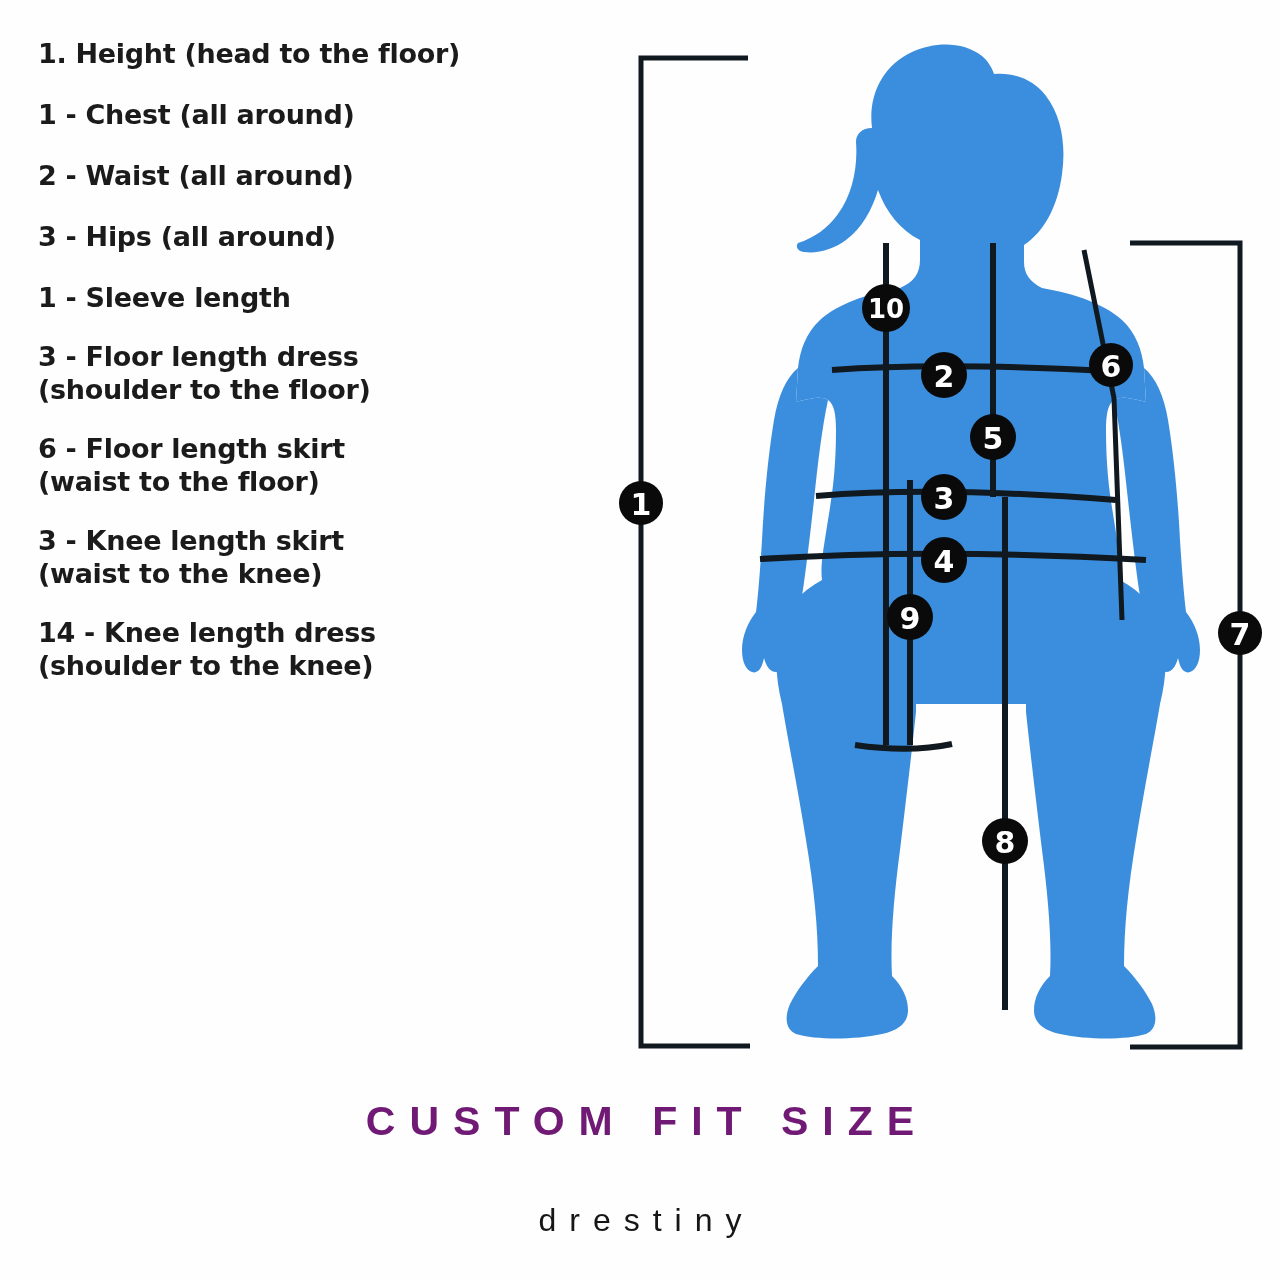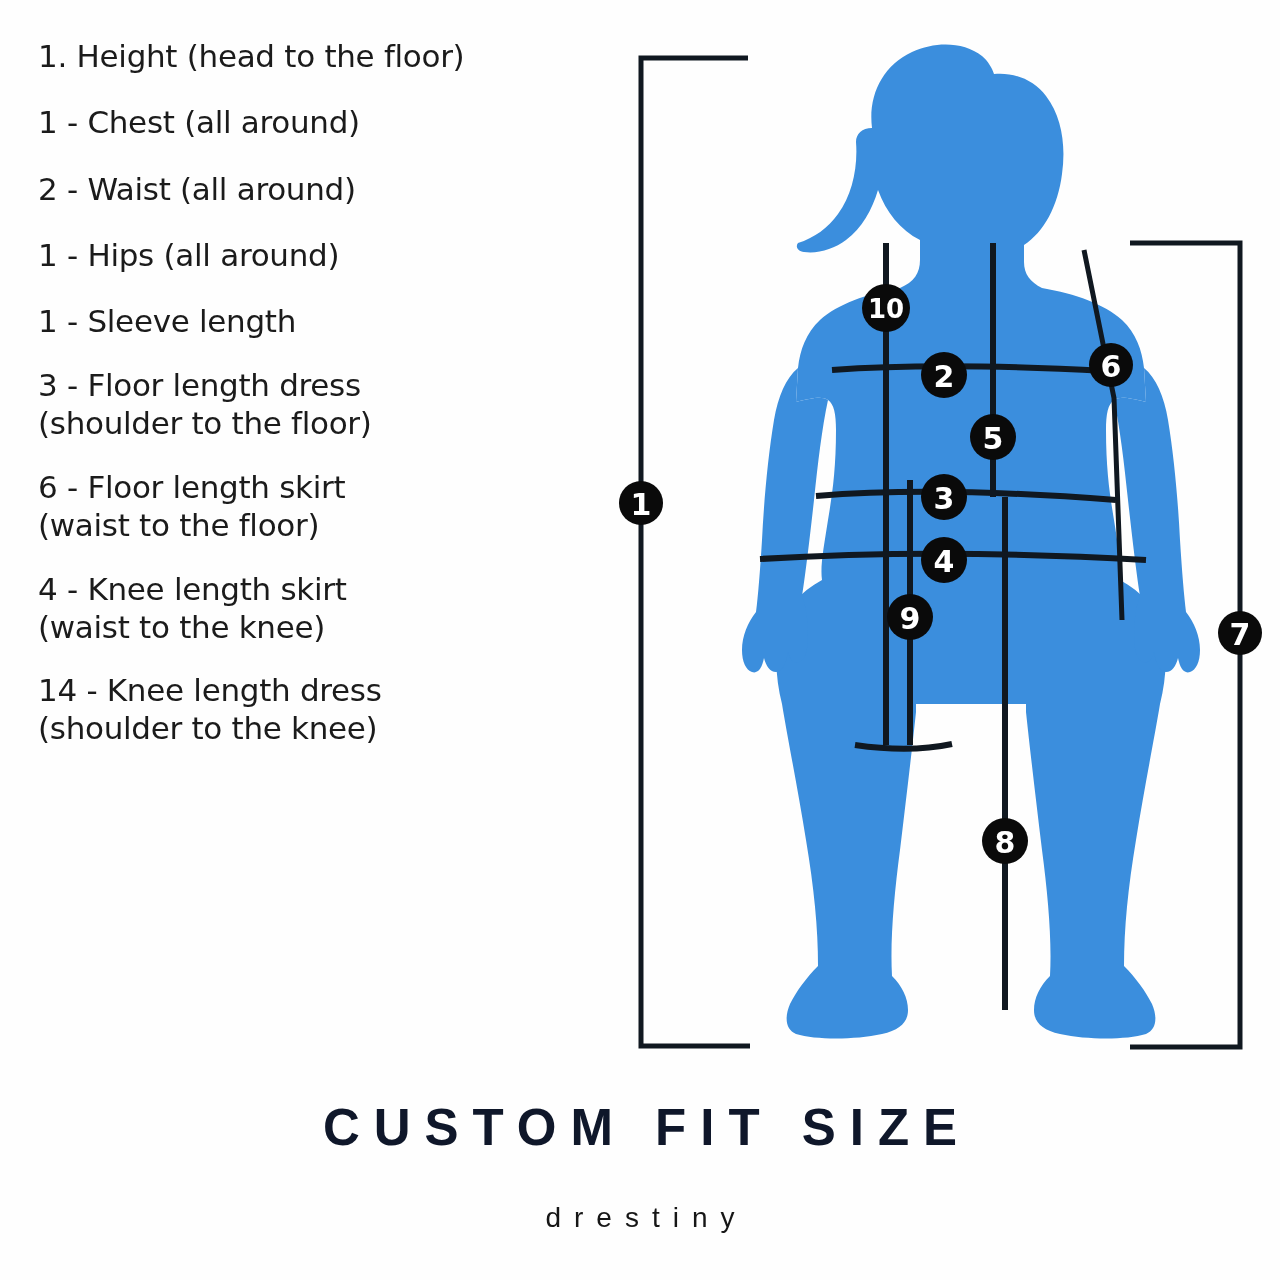--- a/index.html
+++ b/index.html
@@ -26,53 +26,53 @@
   #measure-list {
     position: absolute;
     left: 38px;
     top: 36px;
     width: 560px;
   }
   .measure-item {
     margin: 0 0 26px 0;
     color: #1b1b1b;
     font-family: "DejaVu Sans", sans-serif;
-    font-weight: normal;
-    font-size: 31px;
+    font-weight: bold;
+    font-size: 27px;
     line-height: 1.30;
     letter-spacing: -0.3px;
     white-space: pre-line;
   }
   .measure-item.two-line {
     line-height: 1.22;
   }
 
   
   #footer-title {
     position: absolute;
     left: 0;
     right: 0;
     top: 1098px;
     text-align: center;
     font-family: "Liberation Sans", sans-serif;
     font-weight: bold;
-    font-size: 51px;
+    font-size: 41px;
     letter-spacing: 14px;
     text-indent: 14px;
-    color: #0f172a;
+    color: #701a75;
   }
   #footer-brand {
     position: absolute;
     left: 0;
     right: 0;
     top: 1202px;
     text-align: center;
     font-family: "Liberation Sans", sans-serif;
     font-weight: normal;
-    font-size: 28px;
+    font-size: 32px;
     letter-spacing: 13px;
     text-indent: 13px;
     color: #161616;
   }
 
   
   #figure-area {
     position: absolute;
     left: 600px;
     top: 0;
@@ -100,27 +100,27 @@
 </style>
 </head>
 <body>
 
 <div id="page">
 
   <div id="measure-list">
     <p class="measure-item">1. Height (head to the floor)</p>
     <p class="measure-item">1 - Chest (all around)</p>
     <p class="measure-item">2 - Waist (all around)</p>
-    <p class="measure-item">1 - Hips (all around)</p>
+    <p class="measure-item">3 - Hips (all around)</p>
     <p class="measure-item">1 - Sleeve length</p>
     <p class="measure-item two-line">3 - Floor length dress
 (shoulder to the floor)</p>
     <p class="measure-item two-line">6 - Floor length skirt
 (waist to the floor)</p>
-    <p class="measure-item two-line">4 - Knee length skirt
+    <p class="measure-item two-line">3 - Knee length skirt
 (waist to the knee)</p>
     <p class="measure-item two-line">14 - Knee length dress
 (shoulder to the knee)</p>
   </div>
 
   <div id="figure-area">
     <svg id="figure-svg" viewBox="0 0 680 1080" xmlns="http://www.w3.org/2000/svg">
 
       <g>
 

